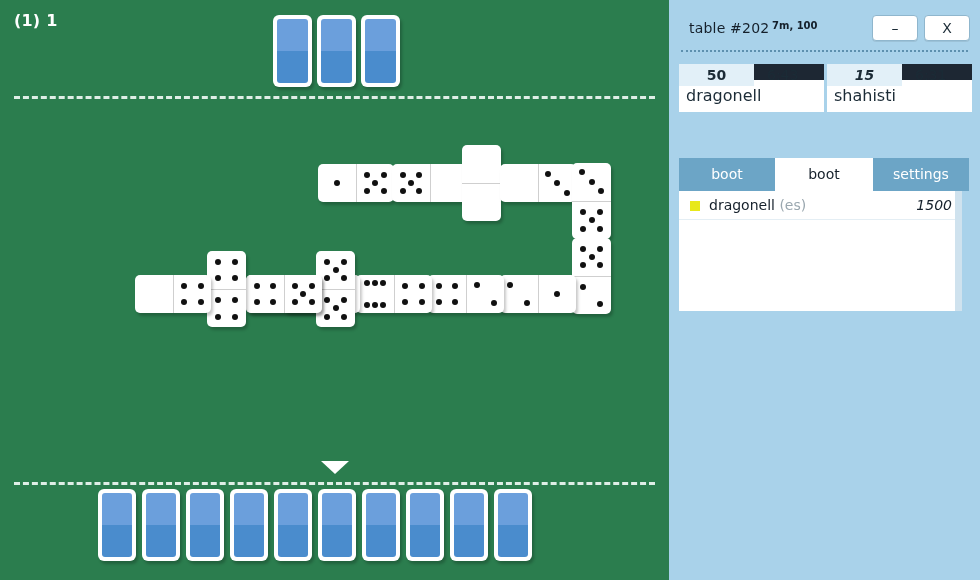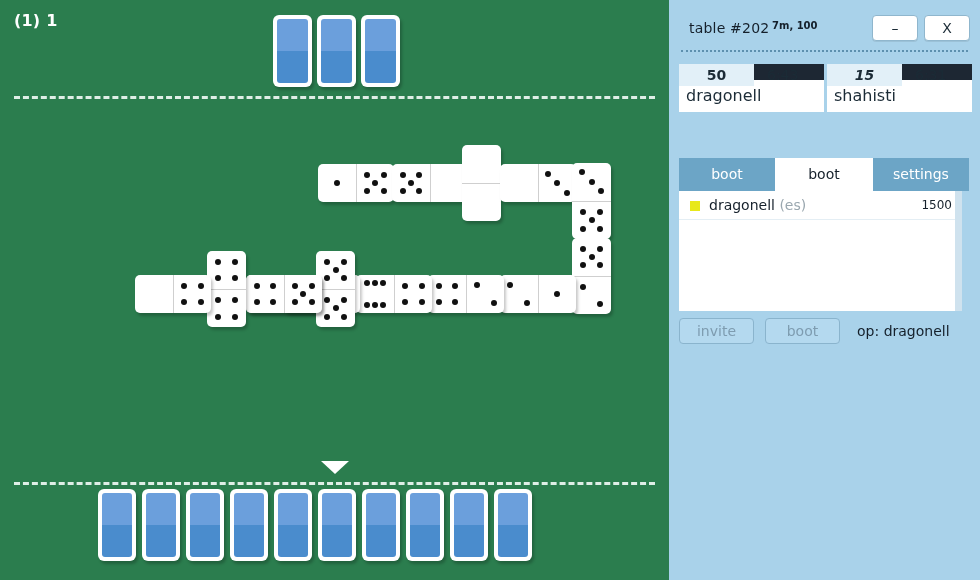--- a/index.html
+++ b/index.html
@@ -159,21 +159,21 @@
   .uname{
     position:absolute;left:30px;top:0;line-height:29px;
     font-size:14px;color:#15202b;
   }
   .utag{color:#9aa7af;}
   .ustar{
     position:absolute;right:60px;top:0;line-height:29px;font-size:12px;color:#15202b;
   }
   .urating{
     position:absolute;right:10px;top:0;line-height:29px;
-    font-size:12px;color:#15202b;text-align:right;width:44px;
+    font-size:14px;color:#15202b;text-align:right;width:44px;font-style:italic;
   }
   #urow-empty{border-bottom:none;}
   #list-scrollbar{
     position:absolute;right:0;top:0;width:7px;height:120px;background:#cfe2ee;
   }
 
   
   #actions{position:absolute;left:10px;top:318px;width:290px;height:26px;}
   .abtn{
     position:absolute;top:0;height:26px;width:75px;
@@ -474,22 +474,14 @@
     <div id="userlist">
       <div class="urow">
           <div class="ustatus" style="background: rgb(232, 232, 27);"></div>
           <div class="uname"><span>dragonell</span><span class="utag"> (es)</span></div>
           <div class="urating">1500</div>
         </div>
         <div class="urow" id="urow-empty" style="height: 33px;"></div>
         <div id="list-scrollbar"></div>
     </div>
 
-    <div id="actions">
-      <button class="abtn" id="btn-invite">invite</button>
-      <button class="abtn" id="btn-boot">boot</button>
-      <div id="op-line">
-        <span>op:</span>
-        <span id="op-name">dragonell</span>
-      </div>
-    </div>
   </div>
 </div>
 
 </body></html>

